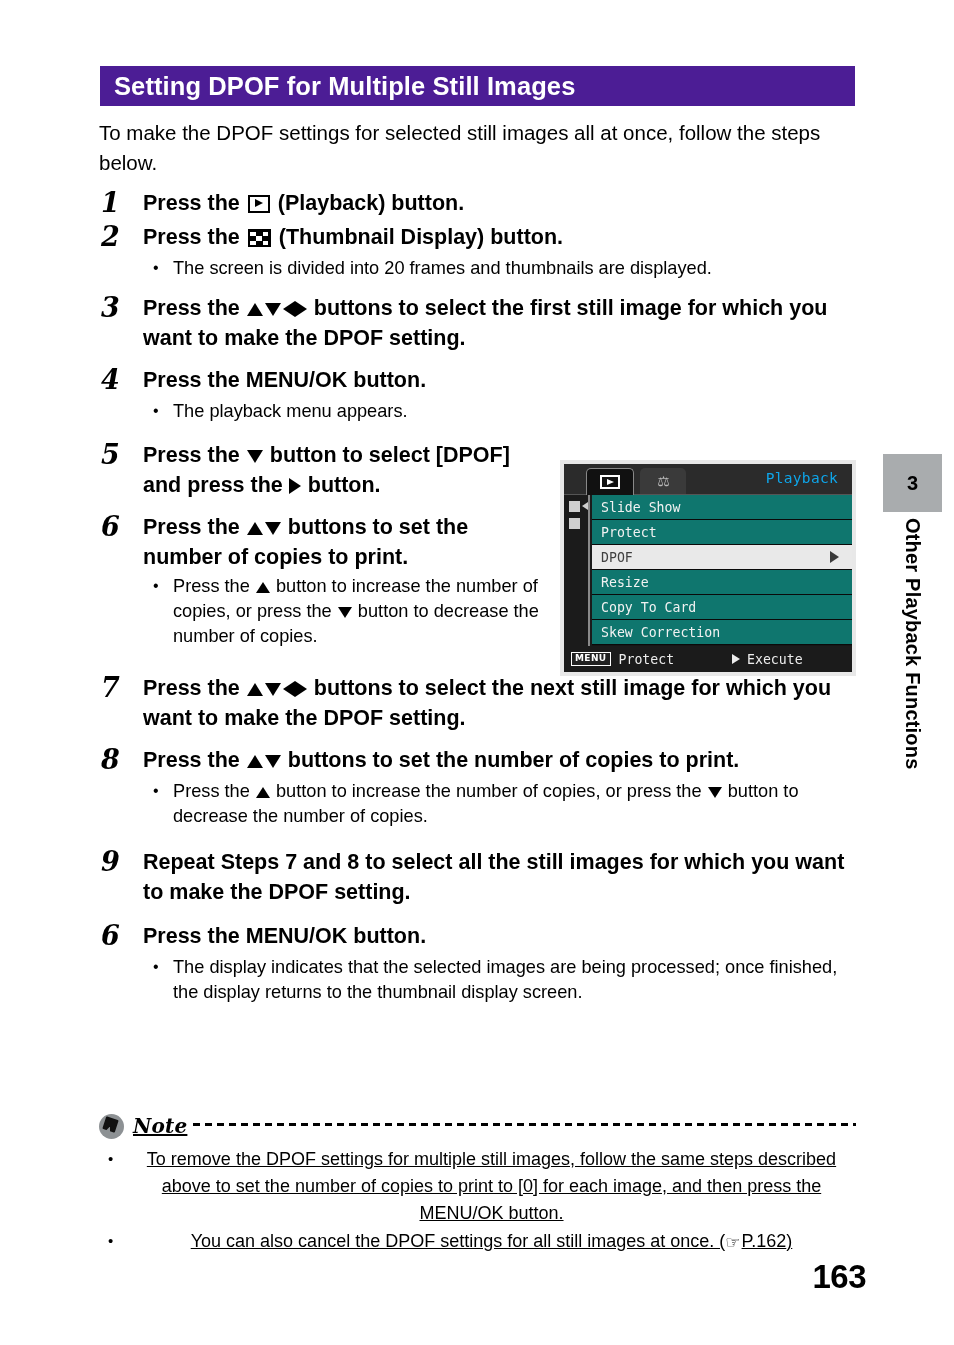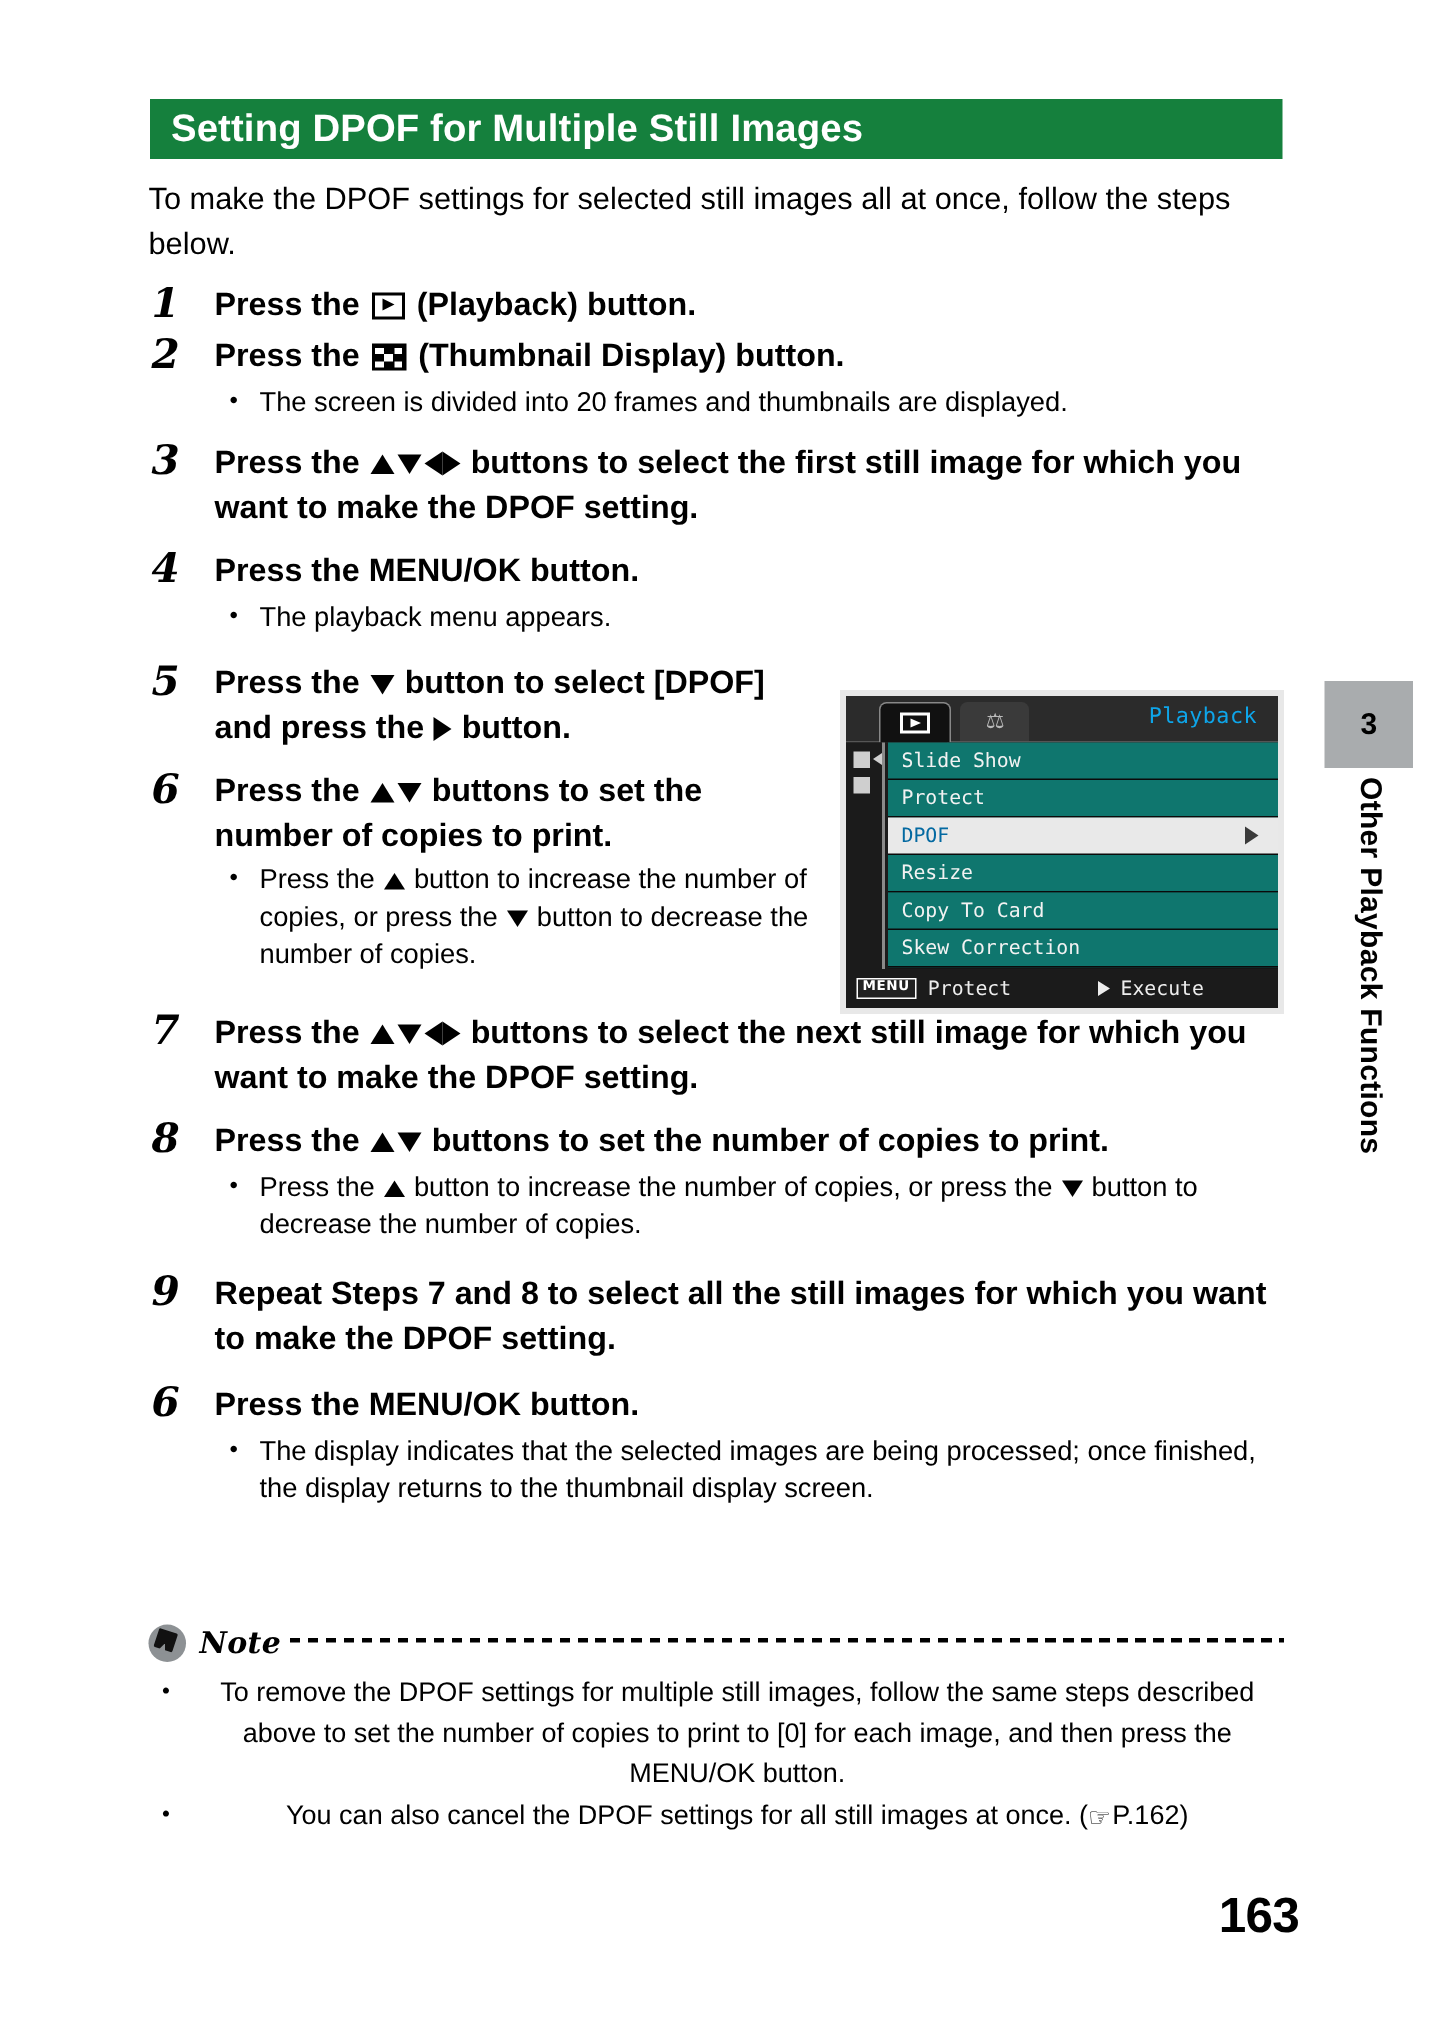--- a/index.html
+++ b/index.html
@@ -22,21 +22,21 @@
     inset: 0;
   }
 
   
   .section-header {
     position: absolute;
     left: 100px;
     top: 66px;
     width: 755px;
     height: 40px;
-    background: #15803d;
+    background: #4c1d95;
     display: flex;
     align-items: center;
   }
   .section-header .title {
     color: #ffffff;
     font-size: 25.5px;
     font-weight: bold;
     letter-spacing: 0.1px;
     padding-left: 14px;
     white-space: nowrap;
@@ -279,21 +279,21 @@
     font-family: "DejaVu Sans Mono", monospace;
     font-size: 13.2px;
     letter-spacing: 0px;
     padding-left: 9px;
     background: #0f766e;
     border-bottom: 1.5px solid #0a0a0a;
     box-sizing: border-box;
   }
   .lcd-item.selected {
     background: #e9e9e9;
-    color: #0369a1;
+    color: #404040;
   }
   .lcd-item .arrow-right {
     position: absolute;
     right: 13px;
     top: 6px;
     width: 0; height: 0;
     border-top: 6px solid transparent;
     border-bottom: 6px solid transparent;
     border-left: 9px solid transparent;
     box-sizing: border-box;
@@ -378,22 +378,23 @@
     font-size: 20px;
     font-weight: bold;
     letter-spacing: 0.2px;
     white-space: nowrap;
   }
 
   
   .note {
     position: absolute;
     left: 99px;
-    top: 1081px;
+    top: 1112px;
     width: 757px;
+    text-decoration: underline;
   }
   .note-head {
     display: flex;
     align-items: center;
     height: 28px;
   }
   .note-icon {
     width: 25px; height: 25px;
     border-radius: 50%;
     background: #8d9194;

